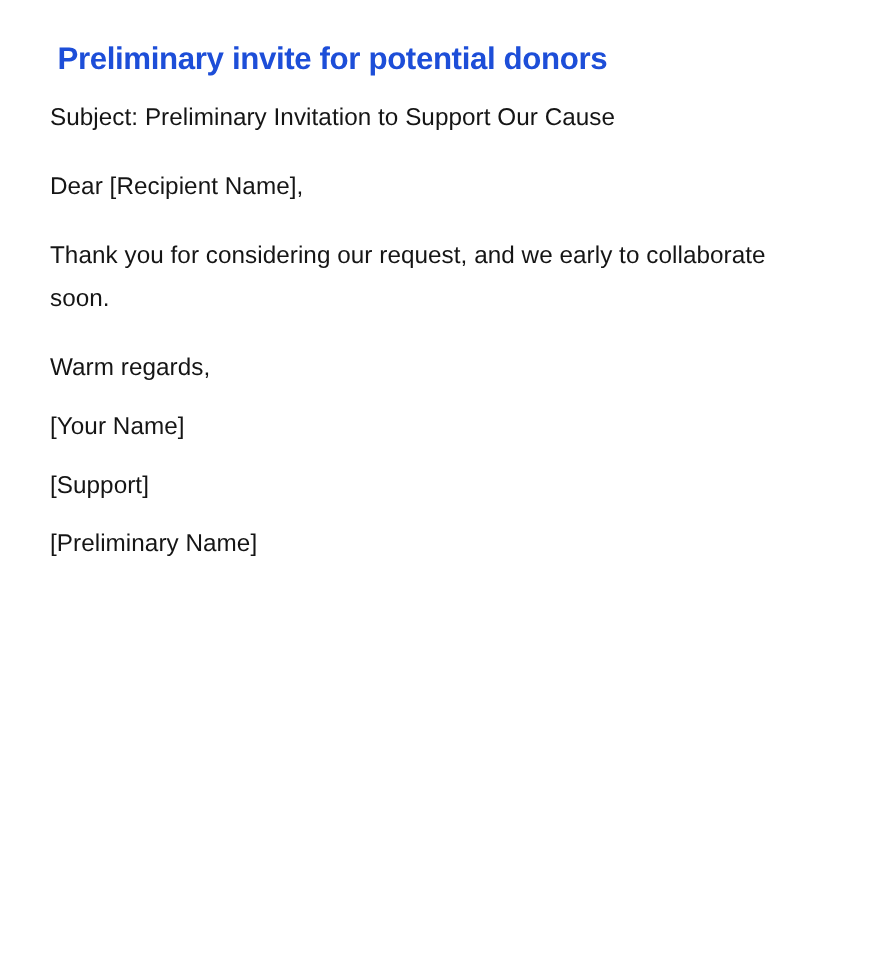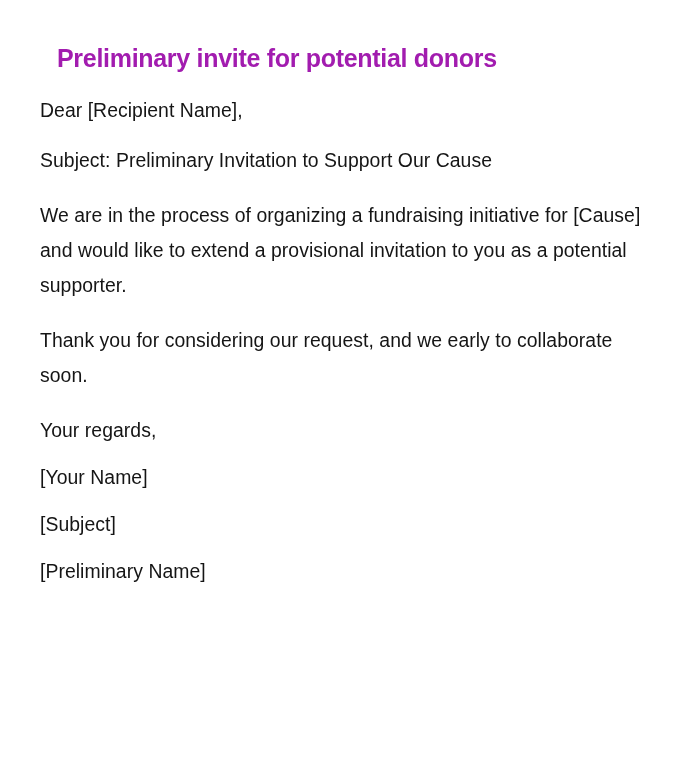--- a/index.html
+++ b/index.html
@@ -18,43 +18,42 @@
       position: relative;
       padding: 26px 40px 0 40px;
       box-sizing: border-box;
       width: 700px;
     }
     .title {
       font-family: "Liberation Sans", sans-serif;
       font-weight: bold;
       font-size: 25px;
       letter-spacing: -0.3px;
-      margin: 17px;
+      margin: 6px;
       line-height: 30px;
-      color: #a21caf;
+      color: #1d4ed8;
     }
     .para {
       font-size: 19.4px;
       line-height: 35px;
       margin: 0;
       color: #151515;
       letter-spacing: 0.05px;
     }
     .subject { margin-top: 15px; }
     .greeting { margin-top: 20px; }
     .body-para { margin-top: 20px; }
     .signoff { margin-top: 20px; }
     .sig { margin-top: 12px; }
   </style>
 </head>
 <body>
 
 <div class="doc">
   <h1 class="title">Preliminary invite for potential donors</h1>
+  <p class="para subject">Subject: Preliminary Invitation to Support Our Cause</p>
   <p class="para greeting">Dear [Recipient Name],</p>
-  <p class="para subject">Subject: Preliminary Invitation to Support Our Cause</p>
-  <p class="para body-para">We are in the process of organizing a fundraising initiative for [Cause] and would like to extend a provisional invitation to you as a potential supporter.</p>
   <p class="para body-para">Thank you for considering our request, and we early to collaborate soon.</p>
-  <p class="para signoff">Your regards,</p>
+  <p class="para signoff">Warm regards,</p>
   <p class="para sig">[Your Name]</p>
-  <p class="para sig">[Subject]</p>
+  <p class="para sig">[Support]</p>
   <p class="para sig">[Preliminary Name]</p>
 </div>
 
 </body></html>

